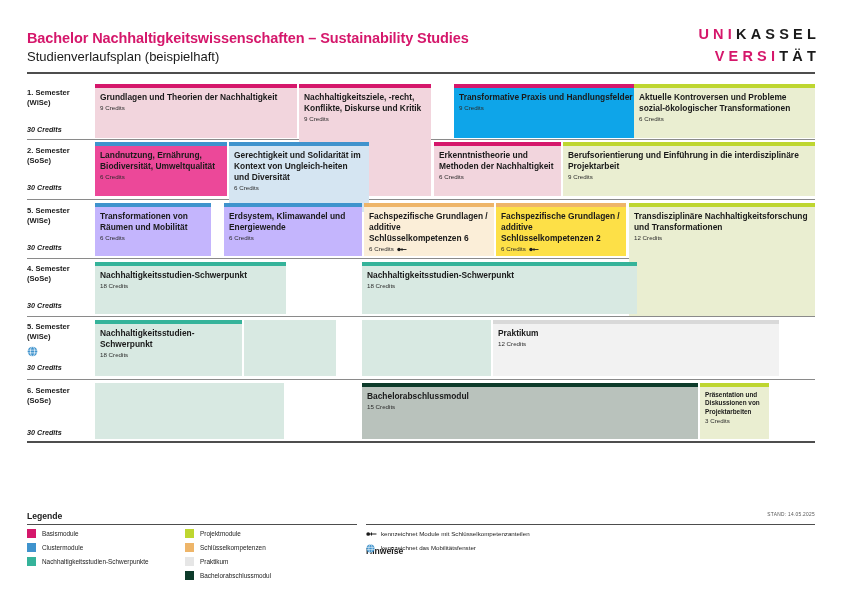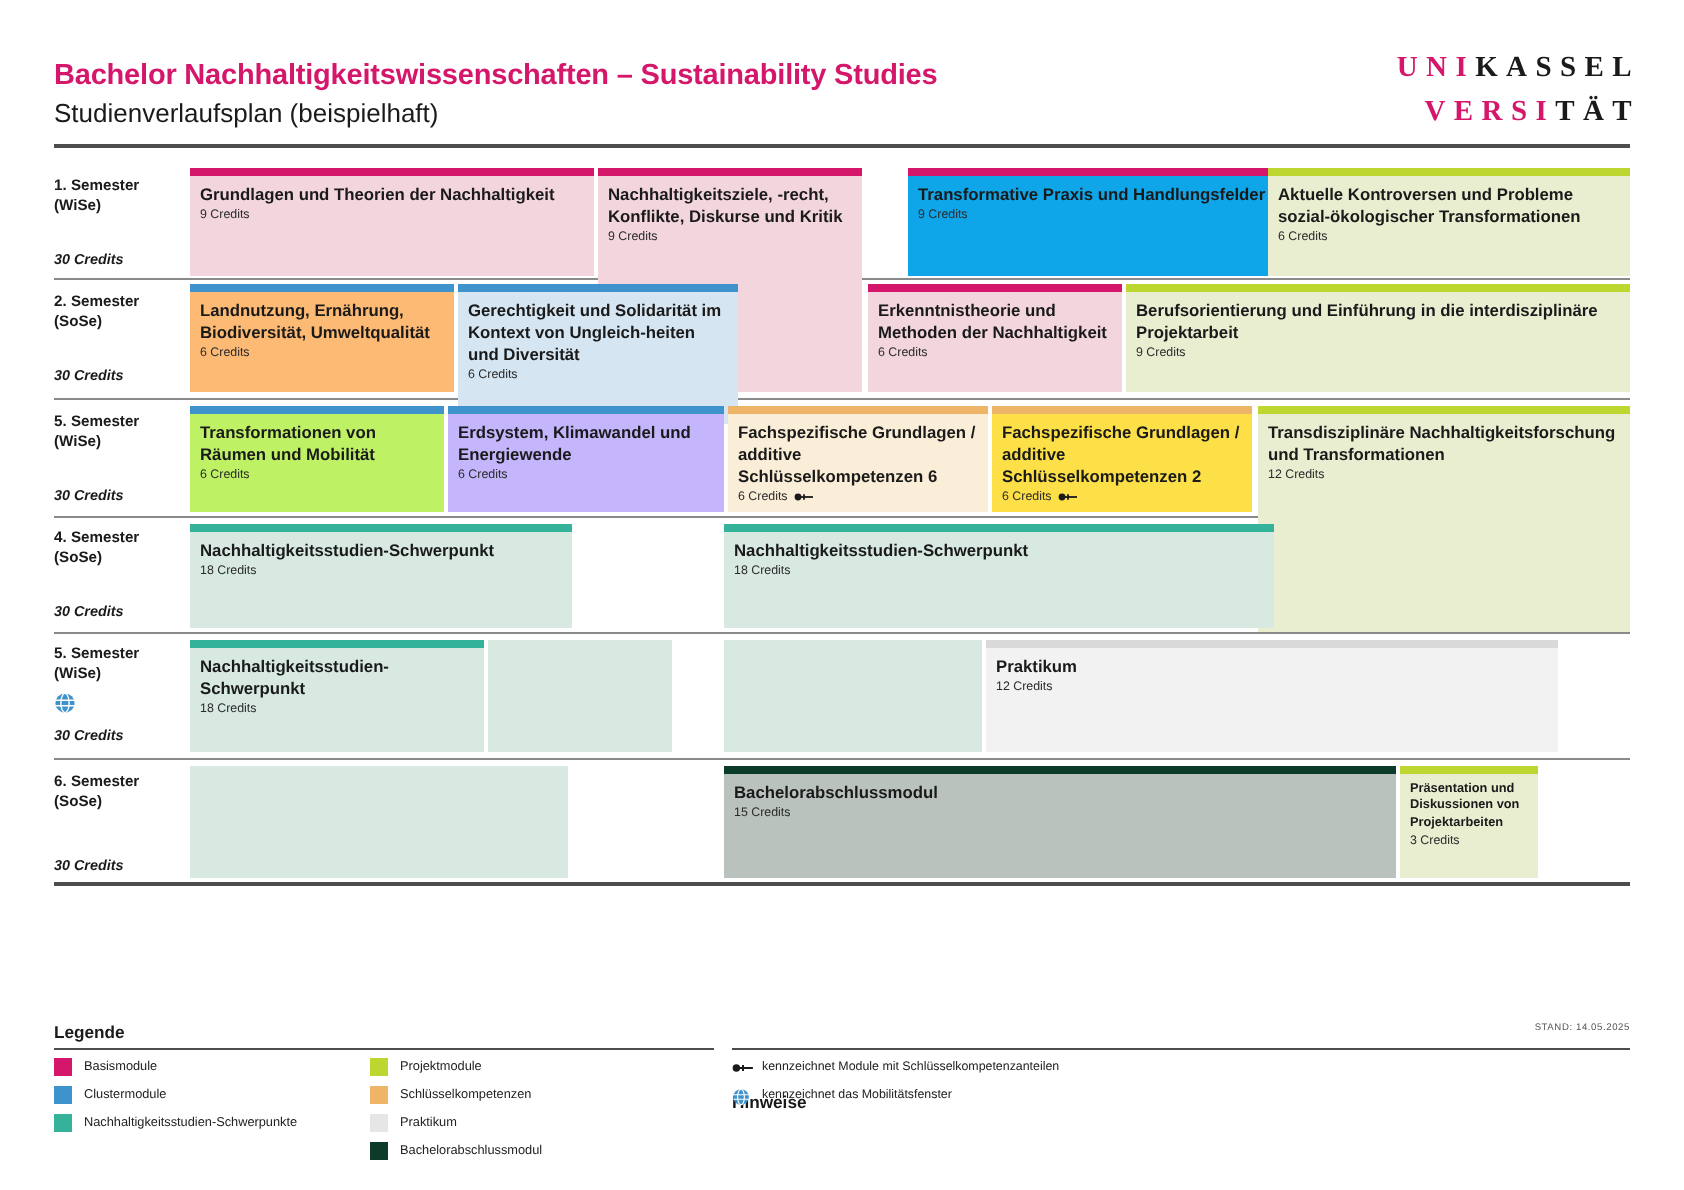--- a/index.html
+++ b/index.html
@@ -8,21 +8,21 @@
     font-family:"Liberation Sans",sans-serif;
     color:#1a1a1a;overflow:hidden;position:relative;
   }
   .page{position:absolute;left:0;top:0;width:842px;height:595px;}
 
   
   .hdr-title{position:absolute;left:27px;top:30px;font-size:14.5px;font-weight:bold;color:#d5176b;letter-spacing:-0.1px;white-space:nowrap;}
   .hdr-sub{position:absolute;left:27px;top:49px;font-size:13px;color:#1a1a1a;white-space:nowrap;}
 
   .logo{position:absolute;right:22px;top:27px;text-align:right;line-height:1;}
-  .logo-row{font-size:14.5px;font-weight:bold;letter-spacing:4.2px;white-space:nowrap;font-family:Liberation Serif, serif;}
+  .logo-row{font-size:14.5px;font-weight:bold;letter-spacing:4.2px;white-space:nowrap;}
   .logo-row.second{margin-top:7px;}
   .logo-row .m{color:#d5176b;}
   .logo-row .k{color:#1a1a1a;}
 
   .rule{position:absolute;background:#4d4d4d;}
 
   
   .sem{position:absolute;left:27px;width:62px;}
   .sem .name{font-size:7.6px;font-weight:bold;line-height:1.35;}
   .sem .cr{position:absolute;left:0;font-size:7.2px;font-weight:bold;font-style:italic;}
@@ -131,21 +131,21 @@
   </div>
 
   <div class="mod" style="left:634px;top:84px;width:181px;height:54px;background:#eaeed1;">
     <div class="bar" style="background:#bed630;"></div>
     <div class="body">
       <div class="t">Aktuelle Kontroversen und Probleme sozial-ökologischer Transformationen</div>
       <div class="c">6 Credits</div>
     </div>
   </div>
 
-  <div class="mod" style="left:95px;top:142px;width:132px;height:54px;background:#fdba74;">
+  <div class="mod" style="left:95px;top:142px;width:132px;height:54px;background:#ec4899;">
     <div class="bar" style="background:#3f93cd;"></div>
     <div class="body">
       <div class="t">Landnutzung, Ernährung, Biodiversität, Umweltqualität</div>
       <div class="c">6 Credits</div>
     </div>
   </div>
 
   <div class="mod" style="left:229px;top:142px;width:140px;height:70px;background:#d5e5f2;">
     <div class="bar" style="background:#3f93cd;"></div>
     <div class="body">
@@ -163,21 +163,21 @@
   </div>
 
   <div class="mod" style="left:563px;top:142px;width:252px;height:54px;background:#eaeed1;">
     <div class="bar" style="background:#bed630;"></div>
     <div class="body">
       <div class="t">Berufsorientierung und Einführung in die interdisziplinäre Projektarbeit</div>
       <div class="c">9 Credits</div>
     </div>
   </div>
 
-  <div class="mod" style="left:95px;top:203px;width:127px;height:53px;background:#bef264;">
+  <div class="mod" style="left:95px;top:203px;width:116px;height:53px;background:#c4b5fd;">
     <div class="bar" style="background:#3f93cd;"></div>
     <div class="body">
       <div class="t">Transformationen von Räumen und Mobilität</div>
       <div class="c">6 Credits</div>
     </div>
   </div>
 
   <div class="mod" style="left:224px;top:203px;width:138px;height:53px;background:#c4b5fd;">
     <div class="bar" style="background:#3f93cd;"></div>
     <div class="body">

